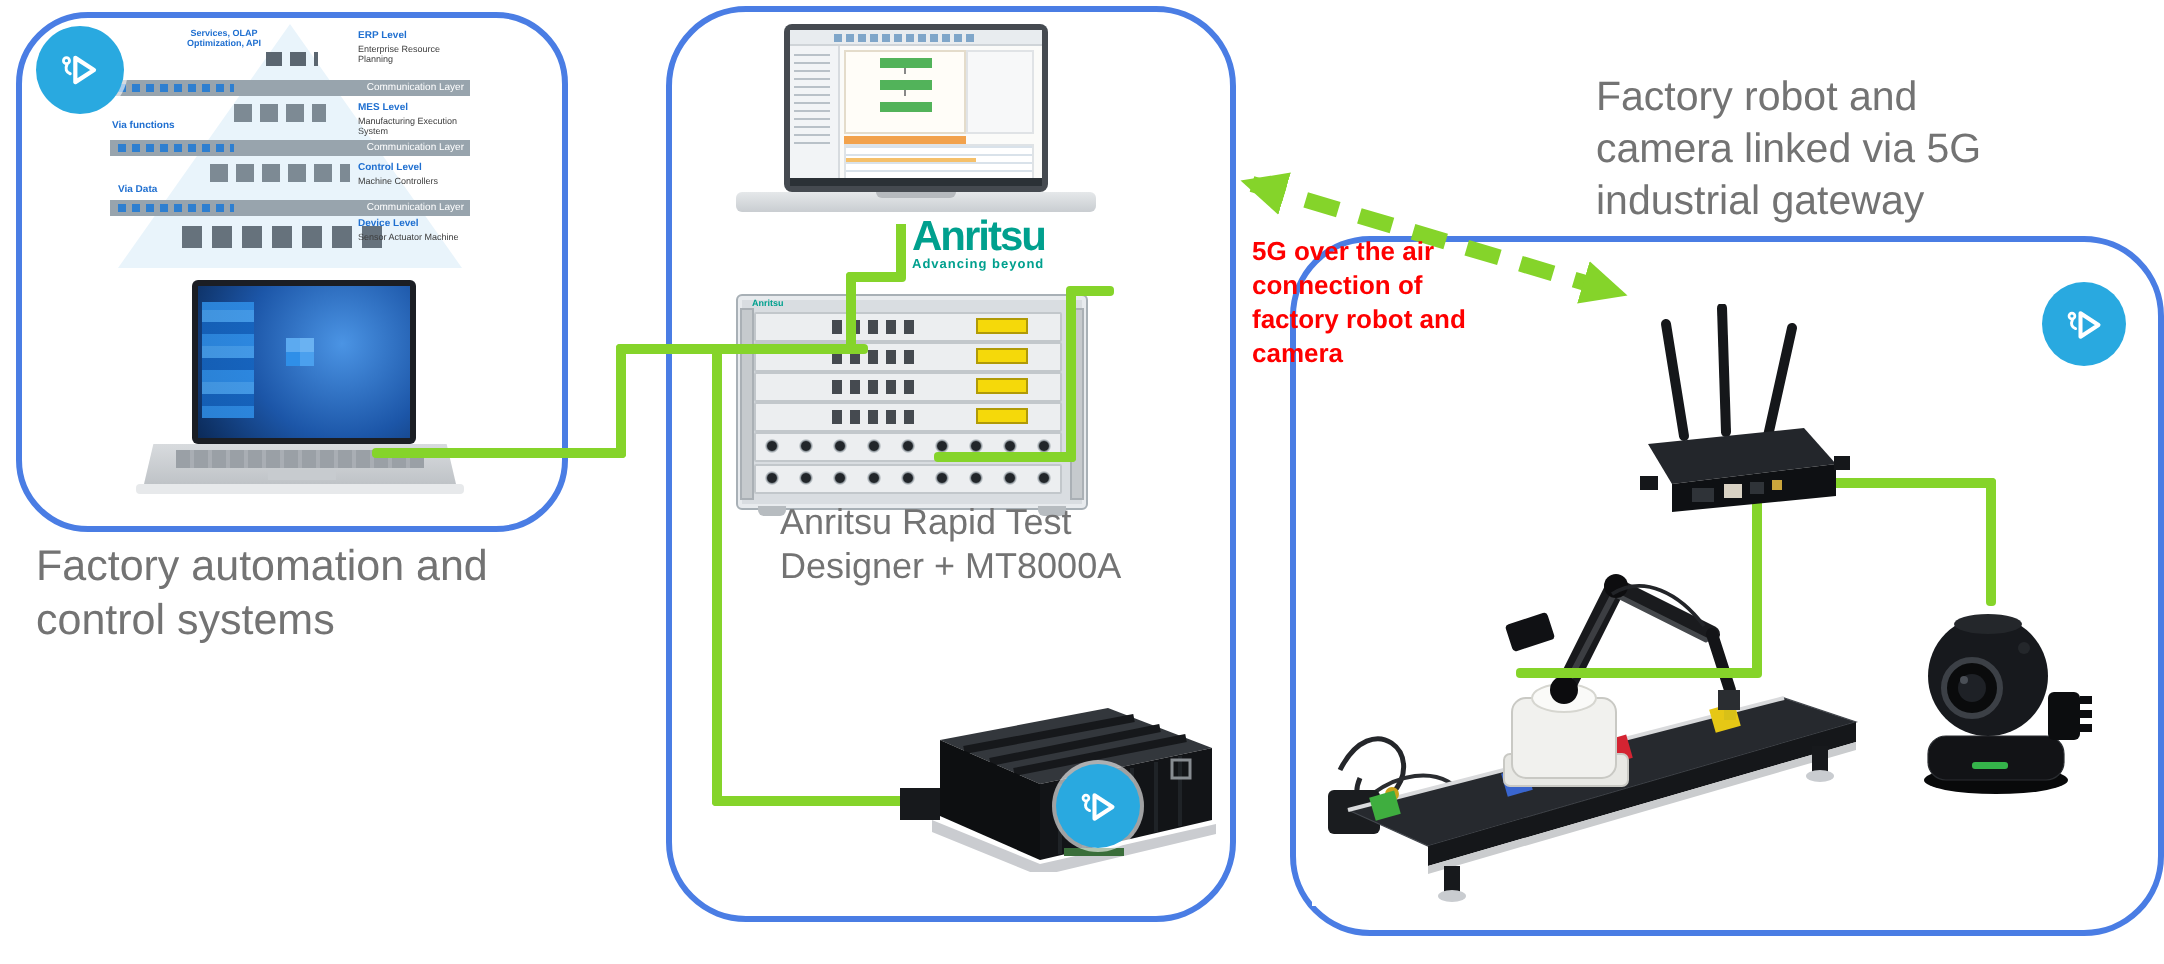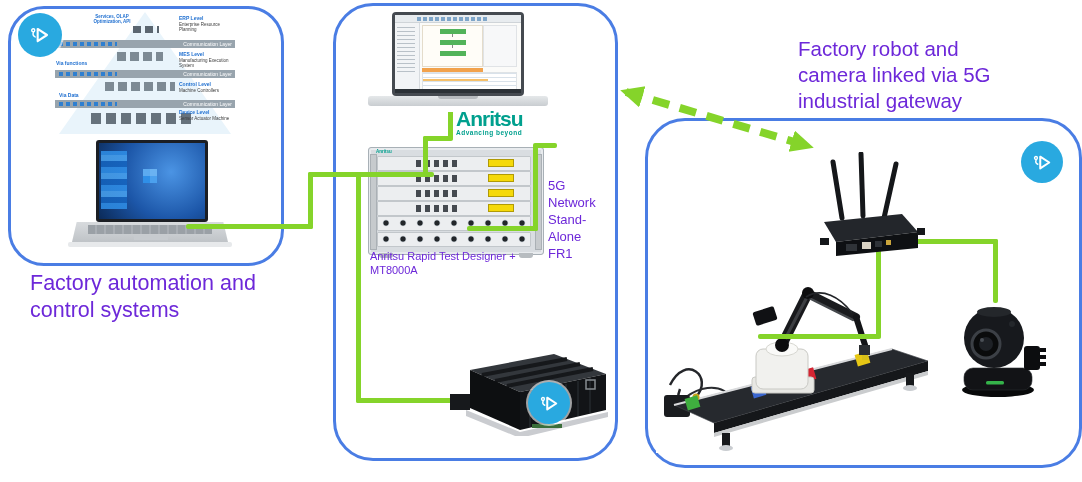--- a/index.html
+++ b/index.html
@@ -9,21 +9,21 @@
   
   .frame{position:absolute;border:3px solid #4a7de4;border-radius:40px;background:transparent;z-index:1;}
   
   .hline,.vline{position:absolute;background:#85d42a;z-index:4;border-radius:2px;}
   .hline{height:5px;}
   .vline{width:5px;}
   
   .badge{position:absolute;border-radius:50%;background:#29a9e0;z-index:10;
          display:flex;align-items:center;justify-content:center;box-shadow:0 0 0 2px rgba(255,255,255,.6);}
   
-  .cap{position:absolute;color:#6d28d9;z-index:9;line-height:1.24;font-weight:400;}
+  .cap{position:absolute;color:#737373;z-index:9;line-height:1.24;font-weight:400;}
   .red-note{position:absolute;color:#fe0000;font-weight:bold;font-size:13px;line-height:1.3;z-index:9;}
   
   .photo{position:absolute;background:#ffffff;z-index:2;}
   
   #pyramid{position:absolute;left:53px;top:10px;width:184px;height:126px;background:#fff;z-index:2;overflow:hidden;}
   #pyramid .tri{position:absolute;left:6px;top:2px;width:172px;height:122px;background:#e9f4fb;
                 clip-path:polygon(50% 0,100% 100%,0 100%);}
   .comm-bar{position:absolute;left:2px;width:180px;height:8px;background:#98a4ad;color:#fff;
             font-size:5px;line-height:8px;text-align:right;padding-right:3px;box-sizing:border-box;}
   .comm-bar::before{content:"";position:absolute;left:4px;top:2px;width:58px;height:4px;
@@ -194,21 +194,21 @@
         <div class="win-logo"></div>
       </div>
     </div>
     <div class="hp-deck">
       <div class="hp-keys"></div>
       <div class="hp-pad"></div>
     </div>
     <div class="hp-lip"></div>
   </div>
 
-  <div class="cap" style="left:30px;top:270px;width:250px;font-size:21.5px;">Factory automation and control systems</div>
+  <div class="cap" style="left:18px;top:270px;width:250px;font-size:21.5px;">Factory automation and control systems</div>
 
   <div id="rtd-laptop" class="photo">
     <div class="rtd-screen">
       <div class="rtd-inner">
         <div class="rtd-toolbar"></div>
         <div class="rtd-tree"></div>
         <div class="rtd-canvas">
           <div class="rtd-block"></div>
           <div class="rtd-wire"></div>
           <div class="rtd-block"></div>
@@ -237,24 +237,23 @@
     <div class="rack-row ports" style="top:8px;"></div>
     <div class="rack-row ports" style="top:23px;"></div>
     <div class="rack-row ports" style="top:38px;"></div>
     <div class="rack-row ports" style="top:53px;"></div>
     <div class="rack-row rf" style="top:68px;"></div>
     <div class="rack-row rf" style="top:84px;"></div>
     <div class="rack-foot" style="left:10px;"></div>
     <div class="rack-foot" style="right:10px;"></div>
   </div>
 
-  <div class="cap" style="left:370px;top:250px;width:175px;font-size:11px;">Anritsu Rapid Test Designer + MT8000A</div>
-
-
-  <div class="cap" style="left:548px;top:178px;width:60px;font-size:13px;line-height:1.3;">5G Network Stand-Alone FR1</div>
+  <div class="cap" style="left:390px;top:250px;width:175px;font-size:18px;">Anritsu Rapid Test Designer + MT8000A</div>
+
+
 
   <div id="edge-node" class="abs">
     <svg width="180" height="86" viewBox="0 0 180 86">
       <rect x="14" y="44" width="20" height="16" fill="#17191c"></rect>
       <polygon points="34,20 118,4 170,24 84,42" fill="#33373c"></polygon>
       <line x1="46" y1="25" x2="131" y2="9" stroke="#16181b" stroke-width="4"></line>
       <line x1="59" y1="31" x2="144" y2="14" stroke="#16181b" stroke-width="4"></line>
       <line x1="71" y1="36" x2="157" y2="19" stroke="#16181b" stroke-width="4"></line>
       <polygon points="34,20 84,42 84,80 34,58" fill="#0d0f11"></polygon>
       <polygon points="84,42 170,24 170,60 84,80" fill="#121417"></polygon>
@@ -268,20 +267,21 @@
       </g>
       <polygon points="30,60 84,82 172,62 172,67 84,88 30,66" fill="#caccd0"></polygon>
       <rect x="96" y="74" width="30" height="4" fill="#3a6e3a"></rect>
       <rect x="150" y="30" width="9" height="9" fill="none" stroke="#878c91" stroke-width="1.5"></rect>
     </svg>
   </div>
 
 
   <div class="cap" style="left:798px;top:36px;width:200px;font-size:20.5px;line-height:1.28;">Factory robot and camera linked via 5G industrial gateway</div>
 
+  <div class="red-note" style="left:626px;top:118px;width:110px;">5G over the air connection of factory robot and camera</div>
 
   <div id="gateway" class="abs">
     <svg width="108" height="112" viewBox="0 0 108 112">
       <g stroke="#15171a" stroke-width="5" stroke-linecap="round">
         <line x1="24" y1="66" x2="15" y2="10"></line>
         <line x1="45" y1="64" x2="43" y2="2"></line>
         <line x1="66" y1="66" x2="78" y2="12"></line>
       </g>
       <polygon points="6,70 84,62 100,80 18,90" fill="#23262b"></polygon>
       <polygon points="18,90 100,80 100,96 18,104" fill="#0e1013"></polygon>

